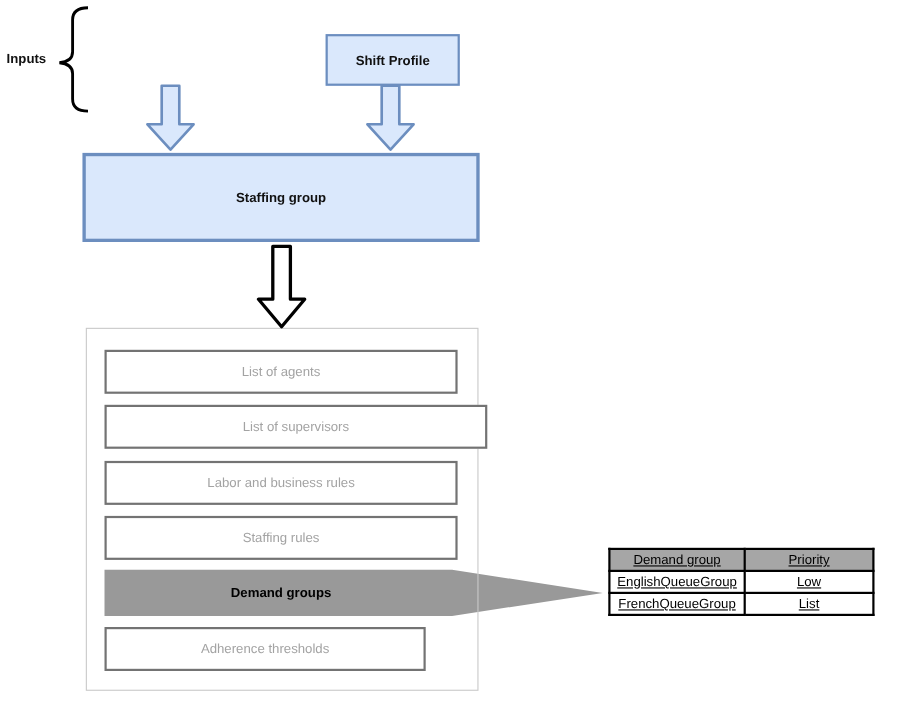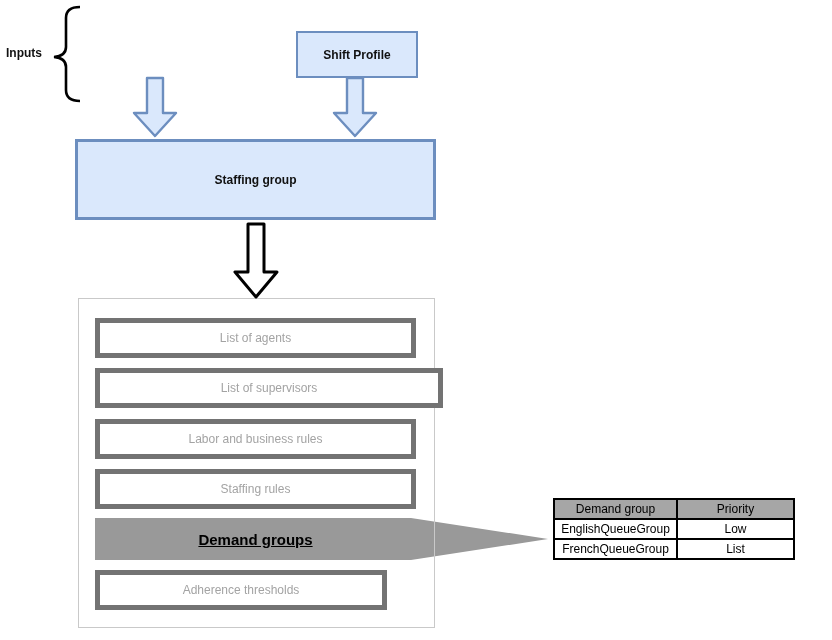--- a/index.html
+++ b/index.html
@@ -28,42 +28,42 @@
   }
 
   
   .container-box {
     border: 1px solid #c9c9c9; background: transparent; z-index: 2;
   }
 
   
   .list-box {
     background: #ffffff;
-    border: 5px solid #737373;
+    border: 2px solid #737373;
     display: flex; align-items: center; justify-content: center;
     font-size: 12px; color: #a3a3a3; text-align: center; z-index: 3;
   }
 
   
   .highlight-label {
     display: flex; align-items: center; justify-content: center;
-    font-size: 15px; font-weight: bold; color: #000000; z-index: 3; text-decoration: underline;
+    font-size: 12px; font-weight: bold; color: #000000; z-index: 3;
   }
 
   svg.shape { display: block; overflow: visible; }
   .z1 { z-index: 1; } .z3 { z-index: 3; }
 
   
   table.demand-table {
     border-collapse: collapse; z-index: 3; position: absolute;
     font-size: 12px; color: #000000; background: #ffffff;
   }
   table.demand-table th, table.demand-table td {
     border: 2px solid #000000; text-align: center; padding: 0;
-    height: 20px; font-weight: normal;
+    height: 20px; font-weight: normal; text-decoration: underline;
   }
   table.demand-table th { background: #a6a6a6; width: 123px; }
   table.demand-table td:first-child { width: 123px; }
   table.demand-table td:last-child, table.demand-table th:last-child { width: 117px; }
 </style>
 </head>
 <body>
 
 <div class="stage">
 

